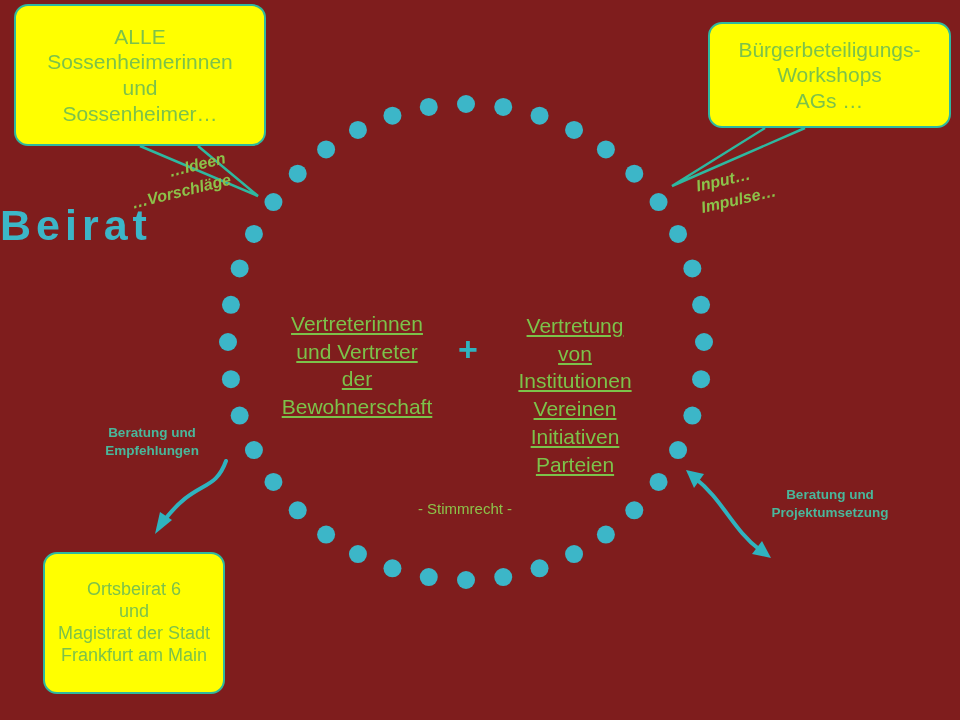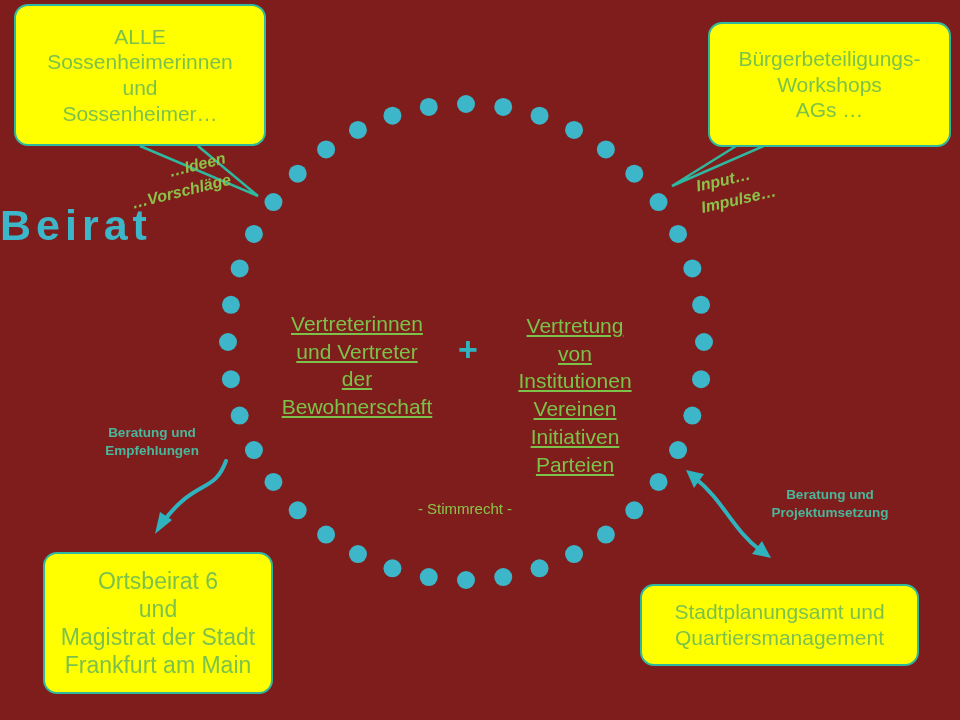--- a/index.html
+++ b/index.html
@@ -30,26 +30,26 @@
     color: #7cc24a;
     line-height: 1.22;
   }
   .bubble .btext { display: block; width: 100%; }
 
   #bubble-citizens {
     left: 14px; top: 4px; width: 252px; height: 142px;
     font-size: 21px;
   }
   #bubble-workshops {
-    left: 708px; top: 22px; width: 243px; height: 125px;
+    left: 708px; top: 22px; width: 243px; height: 106px;
     font-size: 21px;
   }
   #box-ortsbeirat {
-    left: 43px; top: 552px; width: 230px; height: 142px;
-    font-size: 23px;
+    left: 43px; top: 552px; width: 182px; height: 142px;
+    font-size: 18px;
   }
   #box-stadtplanungsamt {
     left: 640px; top: 584px; width: 279px; height: 82px;
     font-size: 21px;
   }
 
   
   .layer {
     position: absolute;
     left: 0; top: 0;
@@ -193,23 +193,20 @@
   </div>
 
   <div class="bubble" id="bubble-workshops">
     <span class="btext">Bürgerbeteiligungs-<br>Workshops<br>AGs …</span>
   </div>
 
   <div class="bubble" id="box-ortsbeirat">
     <span class="btext">Ortsbeirat 6<br>und<br>Magistrat der Stadt<br>Frankfurt am Main</span>
   </div>
 
-  <div class="bubble" id="box-stadtplanungsamt">
-    <span class="btext">Stadtplanungsamt und<br>Quartiersmanagement</span>
-  </div>
 
   <div id="beirat-title">Beirat</div>
 
   <div class="col" id="col-left">Vertreterinnen<br>und Vertreter<br>der<br>Bewohnerschaft</div>
 
   <div id="plus-sign">+</div>
 
   <div class="col" id="col-right">Vertretung<br>von<br>Institutionen<br>Vereinen<br>Initiativen<br>Parteien</div>
 
   <div id="stimmrecht">- Stimmrecht -</div>

